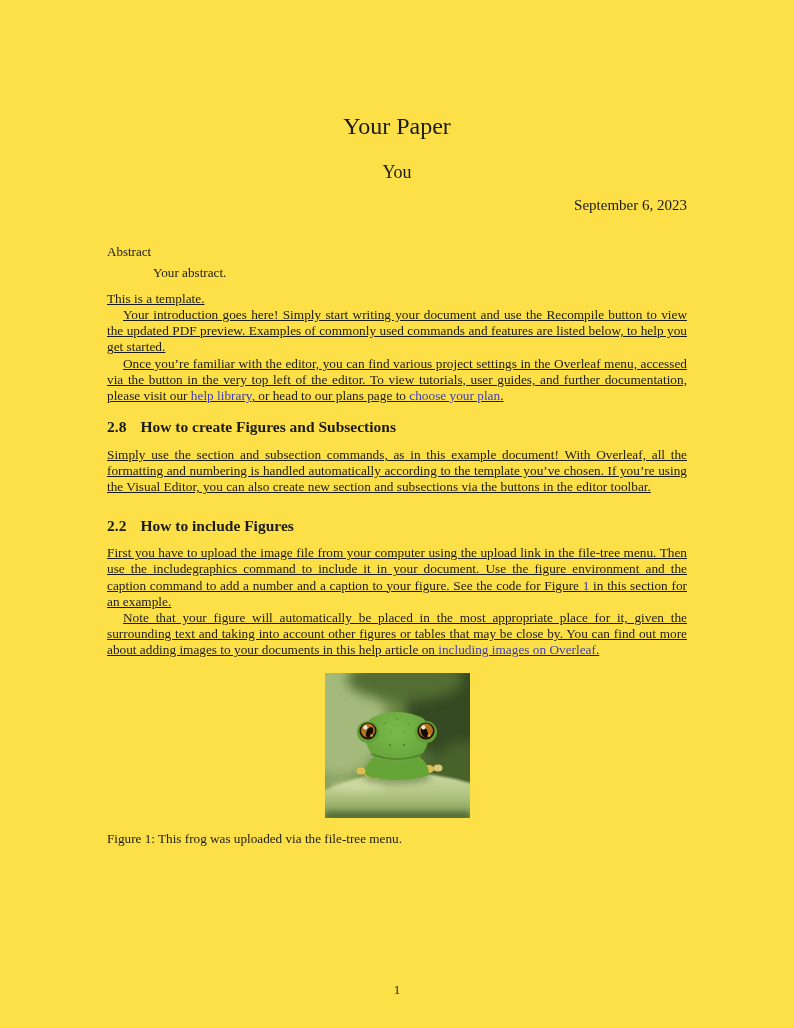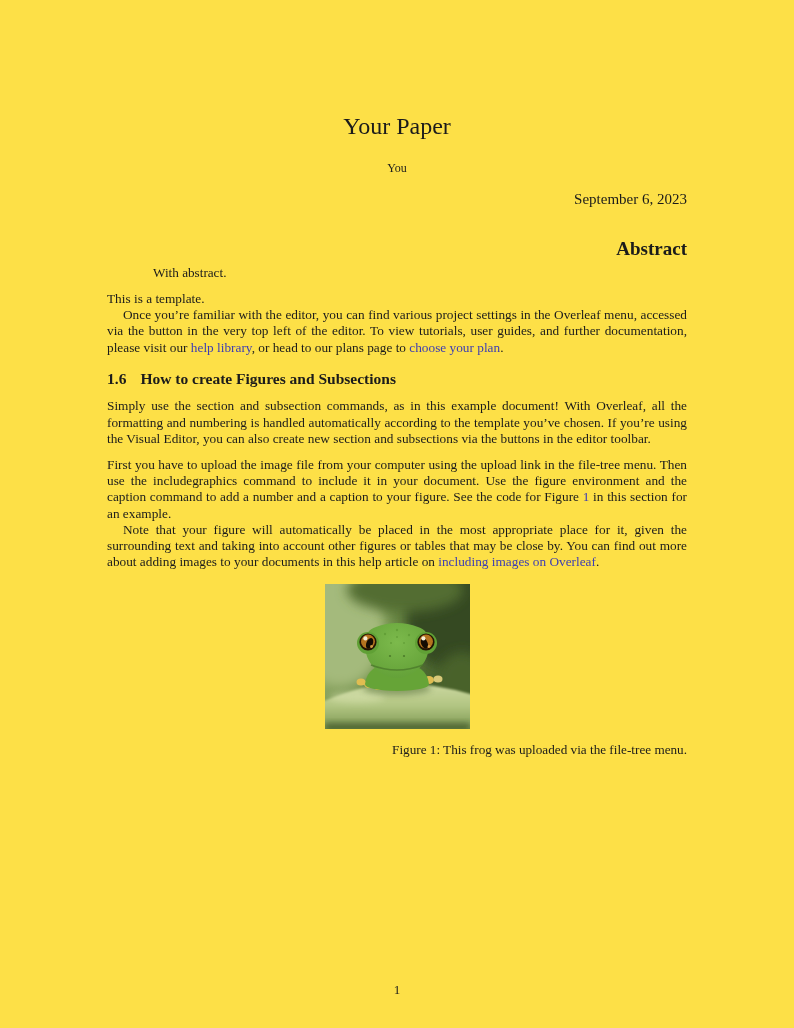--- a/index.html
+++ b/index.html
@@ -7,58 +7,60 @@
     position:relative;
     width:794px;height:1028px;
     margin:0 auto;
     background:#fde047;
     color:#1b1b1b;
     font-family:"Liberation Serif","DejaVu Serif",serif;
     overflow:hidden;
   }
   .content{width:580px;margin:0 auto;padding-top:112px;}
   .title{font-size:24px;font-weight:400;text-align:center;margin:0;line-height:1.2;}
-  .author{font-size:12px;text-align:center;margin-top:21px;line-height:1.15;}
+  .author{font-size:18px;text-align:center;margin-top:21px;line-height:1.15;}
   .date{font-size:15px;text-align:right;margin-top:15px;line-height:1.15;}
-  .abstract-head{font-size:19px;font-weight:700;text-align:right;margin-top:30px;line-height:1.15;}
+  .abstract-head{font-size:13px;font-weight:400;text-align:left;margin-top:30px;line-height:1.15;}
   .abstract-text{font-size:13.2px;margin:5px 30px 0 30px;text-indent:16px;line-height:16.2px;}
   h2.section{font-size:19px;font-weight:700;margin:24px 0 0 0;line-height:1.2;letter-spacing:0.1px;}
   h3.subsection{font-size:15.5px;font-weight:700;margin:14px 0 0 0;line-height:1.2;}
   h3.subsection.more-gap{margin-top:21px;}
   .sec-num{display:inline-block;margin-right:16px;}
   .sub-num{display:inline-block;margin-right:14px;}
-  p{font-size:13.3px;line-height:16.2px;margin:0;text-align:justify;}
+  p{font-size:13.3px;line-height:16.2px;margin:0;text-align:justify;text-decoration:underline;}
   p.first{margin-top:10px;}
   p.indent{text-indent:16px;}
   a.link{text-decoration:none;cursor:pointer;}
   figure{margin:14px 0 0 0;padding:0;text-align:center;}
   .frog{width:145px;height:145px;display:block;margin:0 auto;}
-  figcaption{font-size:13.2px;margin-top:13px;text-align:right;line-height:1.2;}
+  figcaption{font-size:13.2px;margin-top:13px;text-align:left;line-height:1.2;}
   .pageno{position:absolute;left:0;bottom:30px;width:100%;text-align:center;font-size:13.2px;}
 </style>
 </head>
 <body>
 
 <div class="page">
   <div class="content">
 
     <h1 class="title">Your Paper</h1>
     <div class="author">You</div>
     <div class="date">September 6, 2023</div>
 
     <div class="abstract-head">Abstract</div>
-    <div class="abstract-text">With abstract.</div>
+    <div class="abstract-text">Your abstract.</div>
 
     <p class="first">This is a template.</p>
+    <p class="indent">Your introduction goes here! Simply start writing your document and use the Recompile button to view the updated PDF preview. Examples of commonly used commands and features are listed below, to help you get started.</p>
     <p class="indent"><span>Once you’re familiar with the editor, you can find various project settings in the Overleaf menu, accessed via the button in the very top left of the editor. To view tutorials, user guides, and further documentation, please visit our </span><a class="link" style="color: rgb(60, 60, 180);">help library</a><span>, or head to our plans page to </span><a class="link" style="color: rgb(60, 60, 180);">choose your plan</a><span>.</span></p>
 
 
-    <h3 class="subsection"><span class="sub-num">1.6</span><span>How to create Figures and Subsections</span></h3>
+    <h3 class="subsection"><span class="sub-num">2.8</span><span>How to create Figures and Subsections</span></h3>
     <p class="first">Simply use the section and subsection commands, as in this example document! With Overleaf, all the formatting and numbering is handled automatically according to the template you’ve chosen. If you’re using the Visual Editor, you can also create new section and subsections via the buttons in the editor toolbar.</p>
 
+    <h3 class="subsection more-gap"><span class="sub-num">2.2</span><span>How to include Figures</span></h3>
     <p class="first"><span>First you have to upload the image file from your computer using the upload link in the file-tree menu. Then use the includegraphics command to include it in your document. Use the figure environment and the caption command to add a number and a caption to your figure. See the code for Figure </span><a class="link" style="color: rgb(60, 60, 180);">1</a><span> in this section for an example.</span></p>
     <p class="indent"><span>Note that your figure will automatically be placed in the most appropriate place for it, given the surrounding text and taking into account other figures or tables that may be close by. You can find out more about adding images to your documents in this help article on </span><a class="link" style="color: rgb(60, 60, 180);">including images on Overleaf</a><span>.</span></p>
 
     <figure>
       <svg class="frog" viewBox="0 0 145 145" role="img">
         <defs>
           <linearGradient id="bgG" x1="0" y1="0" x2="1" y2="0.25">
             <stop offset="0" stop-color="#95ad6a"></stop>
             <stop offset="0.5" stop-color="#6c8a47"></stop>
             <stop offset="1" stop-color="#3c5526"></stop>

